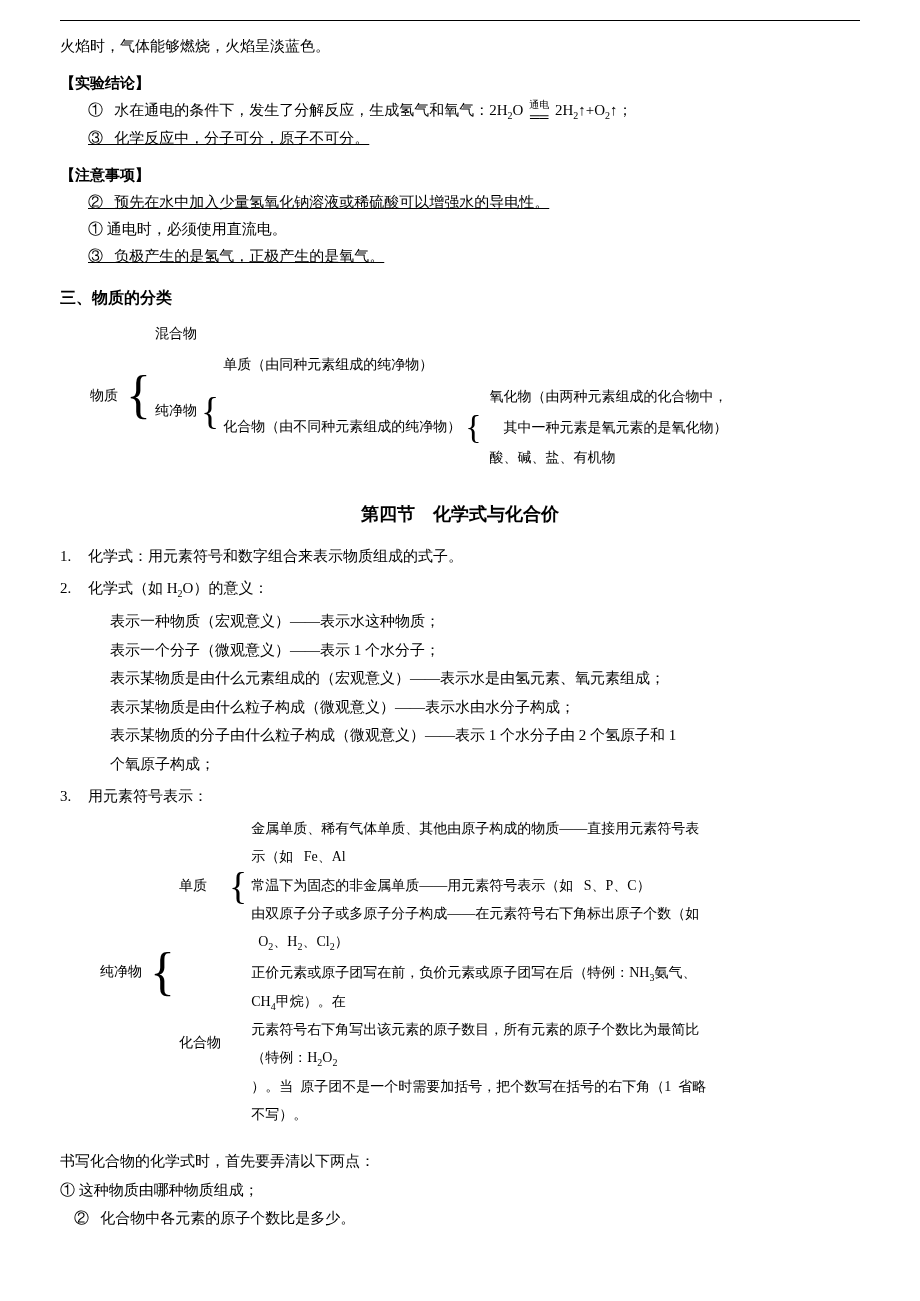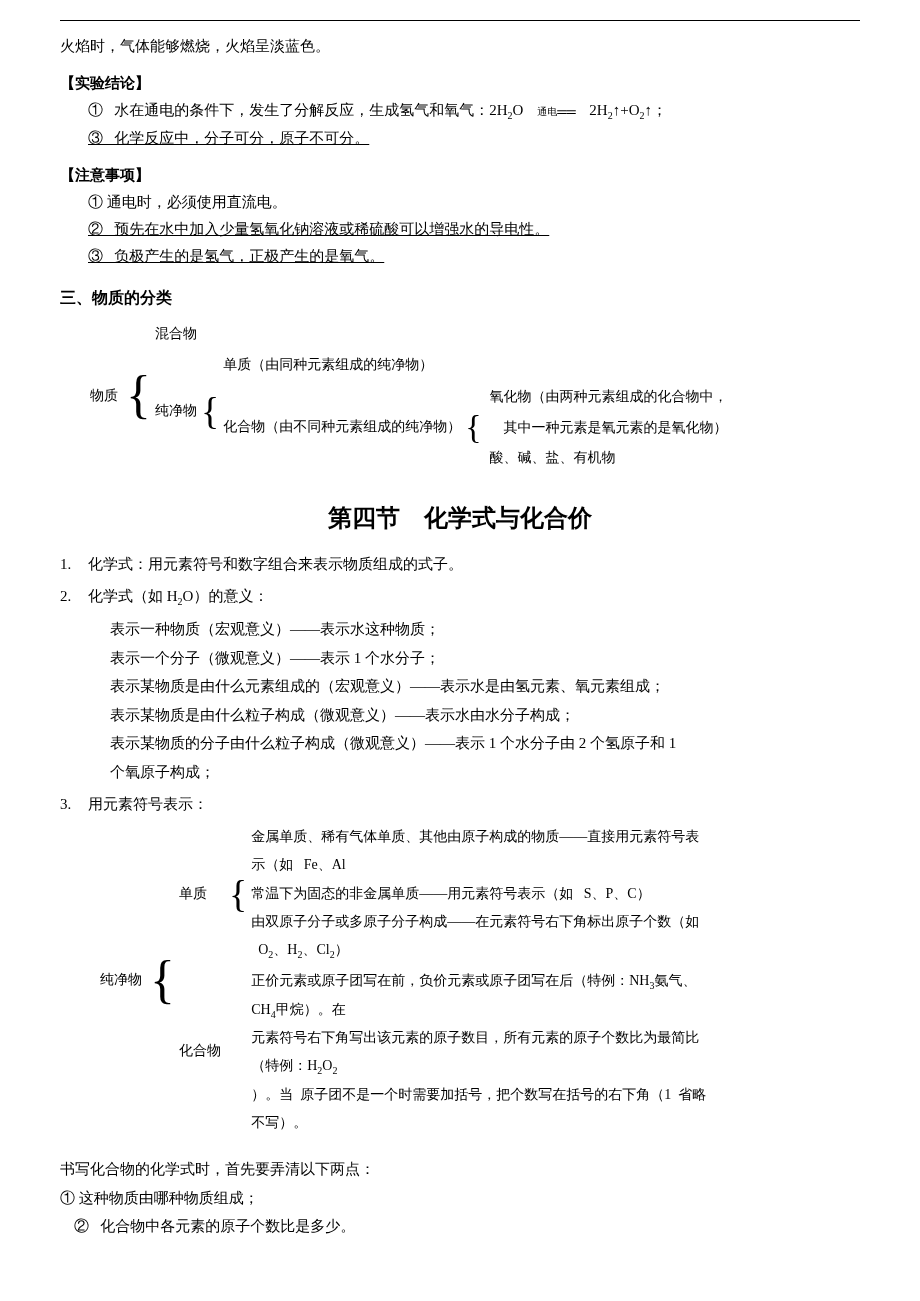--- a/index.html
+++ b/index.html
@@ -35,21 +35,21 @@
     }
     .section-title {
       font-weight: bold;
       font-size: 16px;
       margin: 18px 0 10px 0;
     }
 
     .chapter-title {
       text-align: center;
       font-weight: bold;
-      font-size: 24px;
+      font-size: 18px;
       margin: 30px 0 16px 0;
     }
     .num-item {
       display: flex;
       margin-bottom: 4px;
       line-height: 1.9;
     }
     .num-item .num {
       min-width: 28px;
     }
@@ -71,33 +71,33 @@
 <div class="top-line"></div>
 
 <div class="section">
   <div>火焰时，气体能够燃烧，火焰呈淡蓝色。</div>
 </div>
 
 <div class="section">
   <div class="label-bracket">【实验结论】</div>
   <div class="indent1">
     ① &nbsp;&nbsp;水在通电的条件下，发生了分解反应，生成氢气和氧气：2H<sub>2</sub>O
-    <span style="display:inline-flex;flex-direction:row;align-items:center;vertical-align:middle;margin:0 10px;">
+    <span style="display:inline-flex;flex-direction:column;align-items:center;vertical-align:middle;margin:0 2px;">
       <span style="font-size:10px;line-height:1;">通电</span>
       <span style="font-size:13px;line-height:1;">══</span>
     </span>
     2H<sub>2</sub>↑+O<sub>2</sub>↑；
   </div>
   <div class="indent1"><span class="underline">③ &nbsp;&nbsp;化学反应中，分子可分，原子不可分。</span></div>
 </div>
 
 <div class="section">
   <div class="label-bracket">【注意事项】</div>
+  <div class="indent1"><span class="underline">② &nbsp;&nbsp;预先在水中加入少量氢氧化钠溶液或稀硫酸可以增强水的导电性。</span></div>
   <div class="indent1">① 通电时，必须使用直流电。</div>
-  <div class="indent1"><span class="underline">② &nbsp;&nbsp;预先在水中加入少量氢氧化钠溶液或稀硫酸可以增强水的导电性。</span></div>
   <div class="indent1"><span class="underline">③ &nbsp;&nbsp;负极产生的是氢气，正极产生的是氧气。</span></div>
 </div>
 
 <div class="section-title">三、物质的分类</div>
 
 <div style="margin-left:30px; margin-bottom: 30px; font-size:14px; line-height:2.1;">
   <table style="border-collapse:collapse;">
     <tbody>
         <tr>
       <td rowspan="4" style="vertical-align:middle; padding-right:4px;">物质</td>

